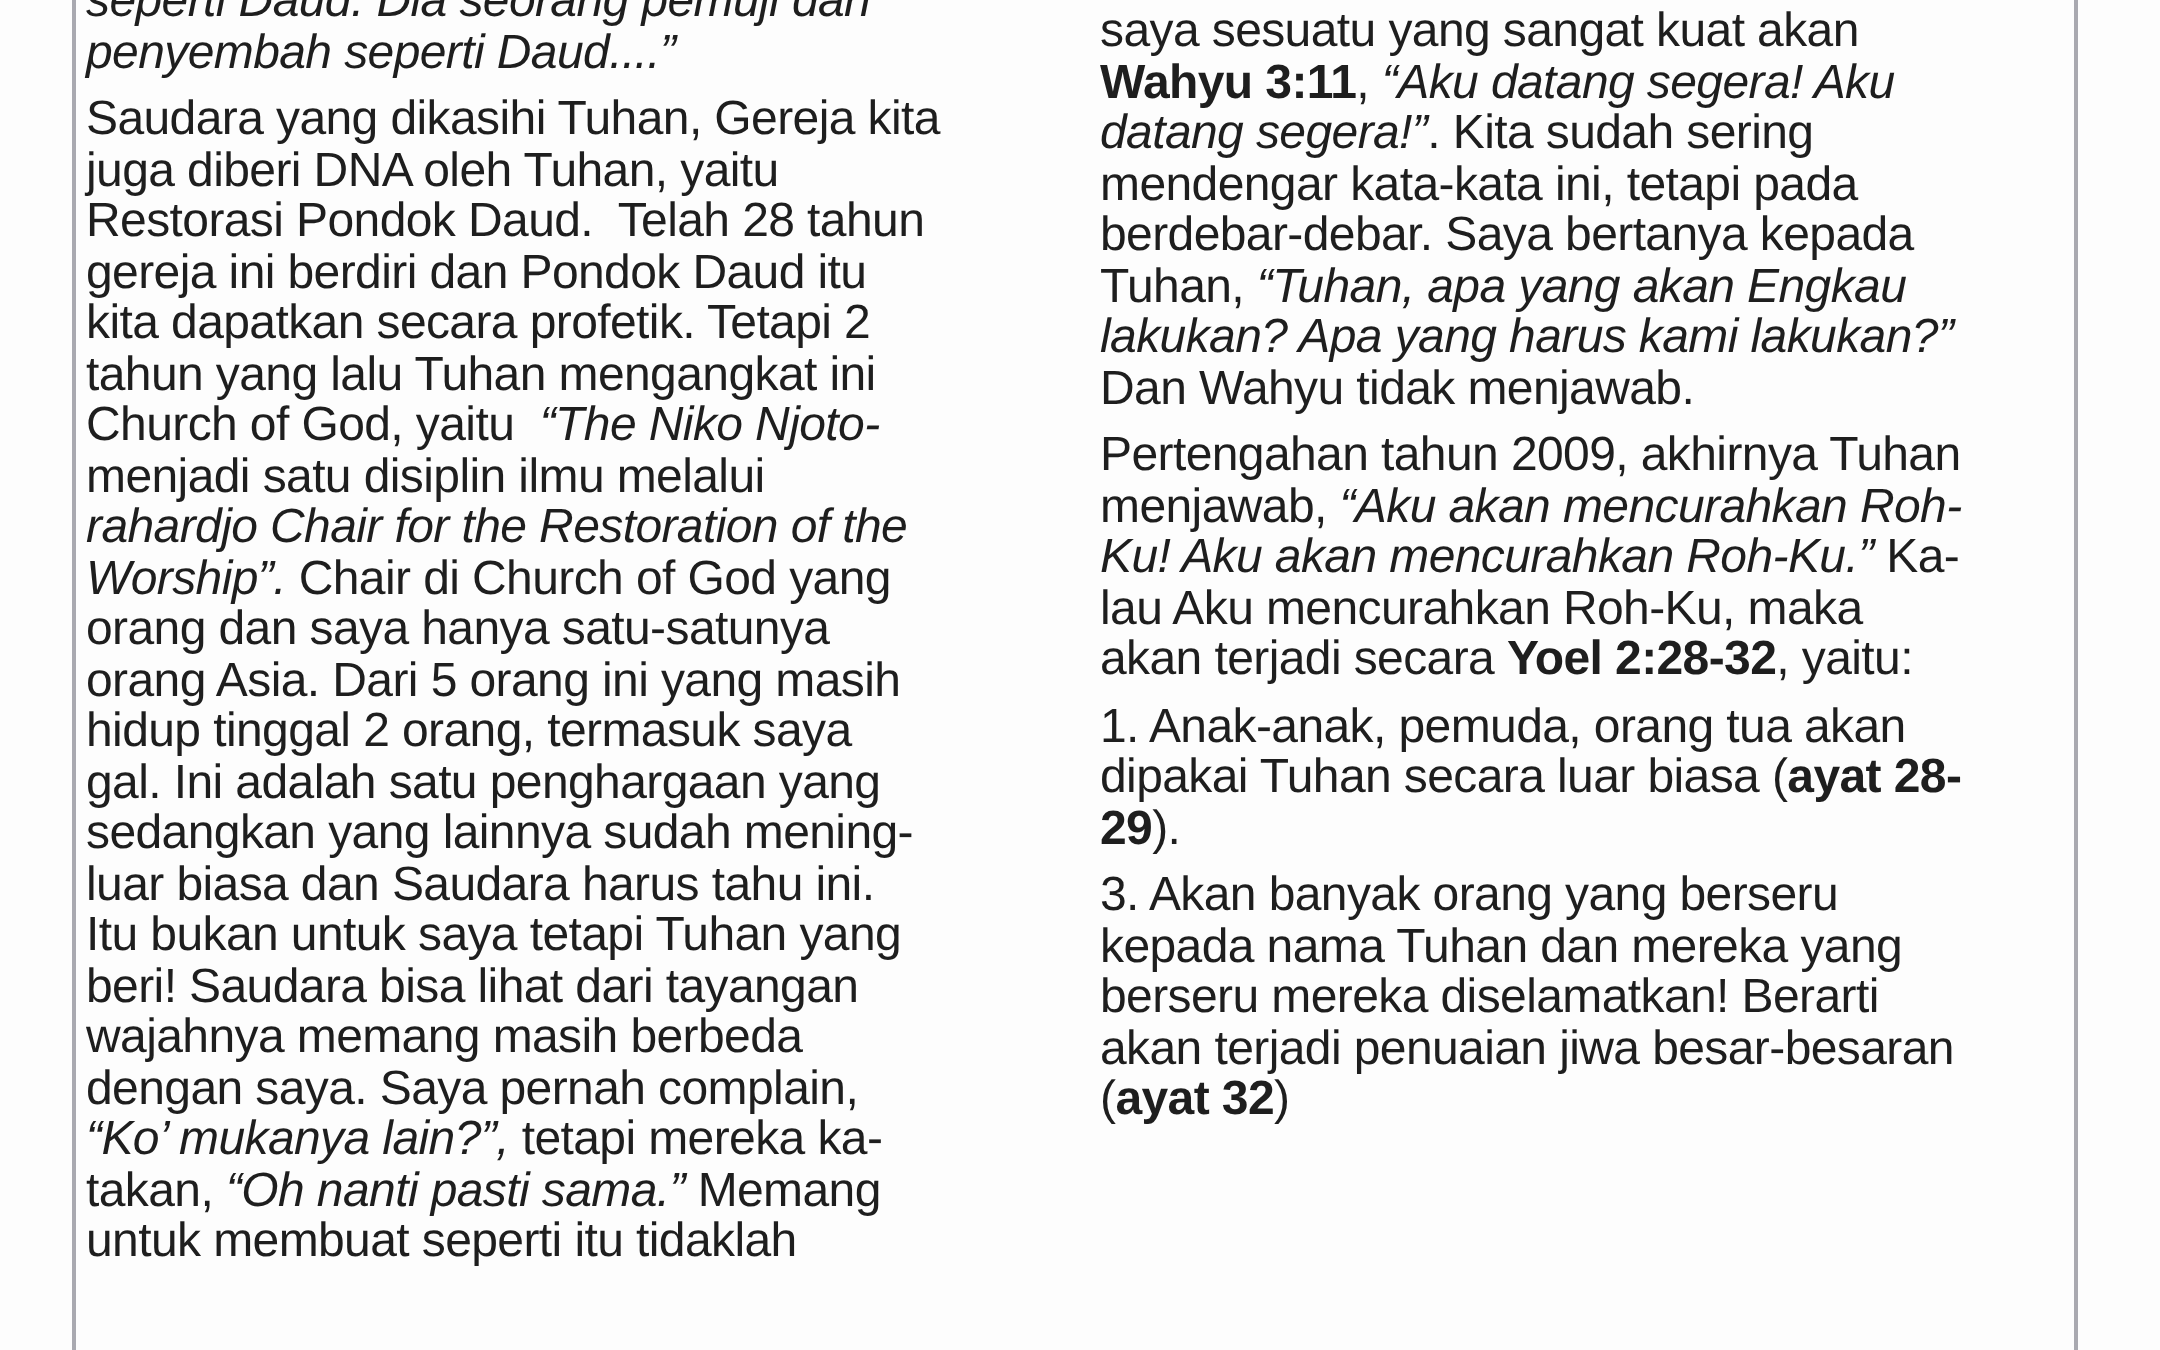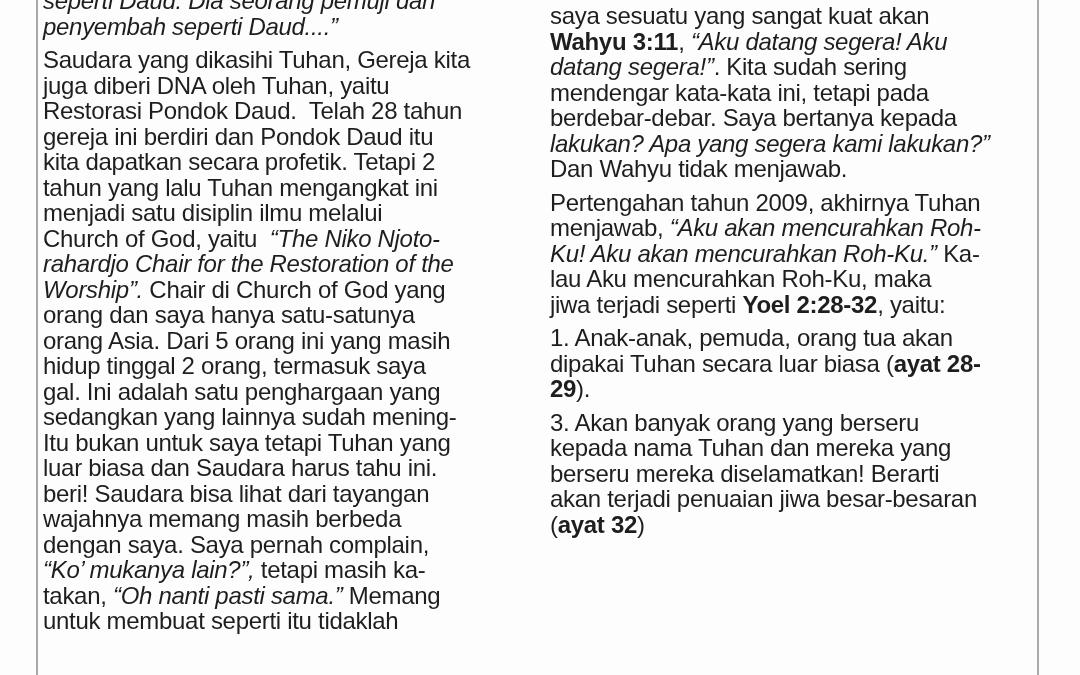--- a/index.html
+++ b/index.html
@@ -44,55 +44,56 @@
         <div class="line"><span class="it">seperti Daud. Dia seorang pemuji dan</span></div>
         <div class="line"><span class="it">penyembah seperti Daud....”</span></div>
       </div>
       <div class="block">
         <div class="line"><span class="">Saudara yang dikasihi Tuhan, Gereja kita</span></div>
         <div class="line"><span class="">juga diberi DNA oleh Tuhan, yaitu</span></div>
         <div class="line"><span class="">Restorasi Pondok Daud.  Telah 28 tahun</span></div>
         <div class="line"><span class="">gereja ini berdiri dan Pondok Daud itu</span></div>
         <div class="line"><span class="">kita dapatkan secara profetik. Tetapi 2</span></div>
         <div class="line"><span class="">tahun yang lalu Tuhan mengangkat ini</span></div>
+        <div class="line"><span class="">Church of God, yaitu  </span><span class="it">“The Niko Njoto-</span></div>
         <div class="line"><span class="">menjadi satu disiplin ilmu melalui</span></div>
-        <div class="line"><span class="">Church of God, yaitu  </span><span class="it">“The Niko Njoto-</span></div>
         <div class="line"><span class="it">rahardjo Chair for the Restoration of the</span></div>
         <div class="line"><span class="it">Worship”.</span><span class=""> Chair di Church of God yang</span></div>
         <div class="line"><span class="">orang dan saya hanya satu-satunya</span></div>
         <div class="line"><span class="">orang Asia. Dari 5 orang ini yang masih</span></div>
         <div class="line"><span class="">hidup tinggal 2 orang, termasuk saya</span></div>
         <div class="line"><span class="">gal. Ini adalah satu penghargaan yang</span></div>
         <div class="line"><span class="">sedangkan yang lainnya sudah mening-</span></div>
+        <div class="line"><span class="">luar biasa dan Saudara harus tahu ini.</span></div>
         <div class="line"><span class="">Itu bukan untuk saya tetapi Tuhan yang</span></div>
-        <div class="line"><span class="">luar biasa dan Saudara harus tahu ini.</span></div>
         <div class="line"><span class="">beri! Saudara bisa lihat dari tayangan</span></div>
         <div class="line"><span class="">wajahnya memang masih berbeda</span></div>
         <div class="line"><span class="">dengan saya. Saya pernah complain,</span></div>
-        <div class="line"><span class="it">“Ko’ mukanya lain?”,</span><span class=""> tetapi masih ka-</span></div>
+        <div class="line"><span class="it">“Ko’ mukanya lain?”,</span><span class=""> tetapi mereka ka-</span></div>
         <div class="line"><span class="">takan, </span><span class="it">“Oh nanti pasti sama.”</span><span class=""> Memang</span></div>
         <div class="line"><span class="">untuk membuat seperti itu tidaklah</span></div>
       </div>
     </div>
   <div class="col col-right">
       <div class="block">
         <div class="line"><span class="">saya sesuatu yang sangat kuat akan</span></div>
         <div class="line"><span class="bd">Wahyu 3:11</span><span class="">, </span><span class="it">“Aku datang segera! Aku</span></div>
         <div class="line"><span class="it">datang segera!”</span><span class="">. Kita sudah sering</span></div>
         <div class="line"><span class="">mendengar kata-kata ini, tetapi pada</span></div>
         <div class="line"><span class="">berdebar-debar. Saya bertanya kepada</span></div>
-        <div class="line"><span class="it">lakukan? Apa yang segera kami lakukan?”</span></div>
+        <div class="line"><span class="">Tuhan, </span><span class="it">“Tuhan, apa yang akan Engkau</span></div>
+        <div class="line"><span class="it">lakukan? Apa yang harus kami lakukan?”</span></div>
         <div class="line"><span class="">Dan Wahyu tidak menjawab.</span></div>
       </div>
       <div class="block">
         <div class="line"><span class="">Pertengahan tahun 2009, akhirnya Tuhan</span></div>
         <div class="line"><span class="">menjawab, </span><span class="it">“Aku akan mencurahkan Roh-</span></div>
         <div class="line"><span class="it">Ku! Aku akan mencurahkan Roh-Ku.”</span><span class=""> Ka-</span></div>
         <div class="line"><span class="">lau Aku mencurahkan Roh-Ku, maka</span></div>
-        <div class="line"><span class="">jiwa terjadi seperti </span><span class="bd">Yoel 2:28-32</span><span class="">, yaitu:</span></div>
+        <div class="line"><span class="">akan terjadi secara </span><span class="bd">Yoel 2:28-32</span><span class="">, yaitu:</span></div>
       </div>
       <div class="block">
         <div class="line"><span class="">1. Anak-anak, pemuda, orang tua akan</span></div>
         <div class="line"><span class="">dipakai Tuhan secara luar biasa (</span><span class="bd">ayat 28-</span></div>
         <div class="line"><span class="bd">29</span><span class="">).</span></div>
       </div>
       <div class="block">
         <div class="line"><span class="">3. Akan banyak orang yang berseru</span></div>
         <div class="line"><span class="">kepada nama Tuhan dan mereka yang</span></div>
         <div class="line"><span class="">berseru mereka diselamatkan! Berarti</span></div>

